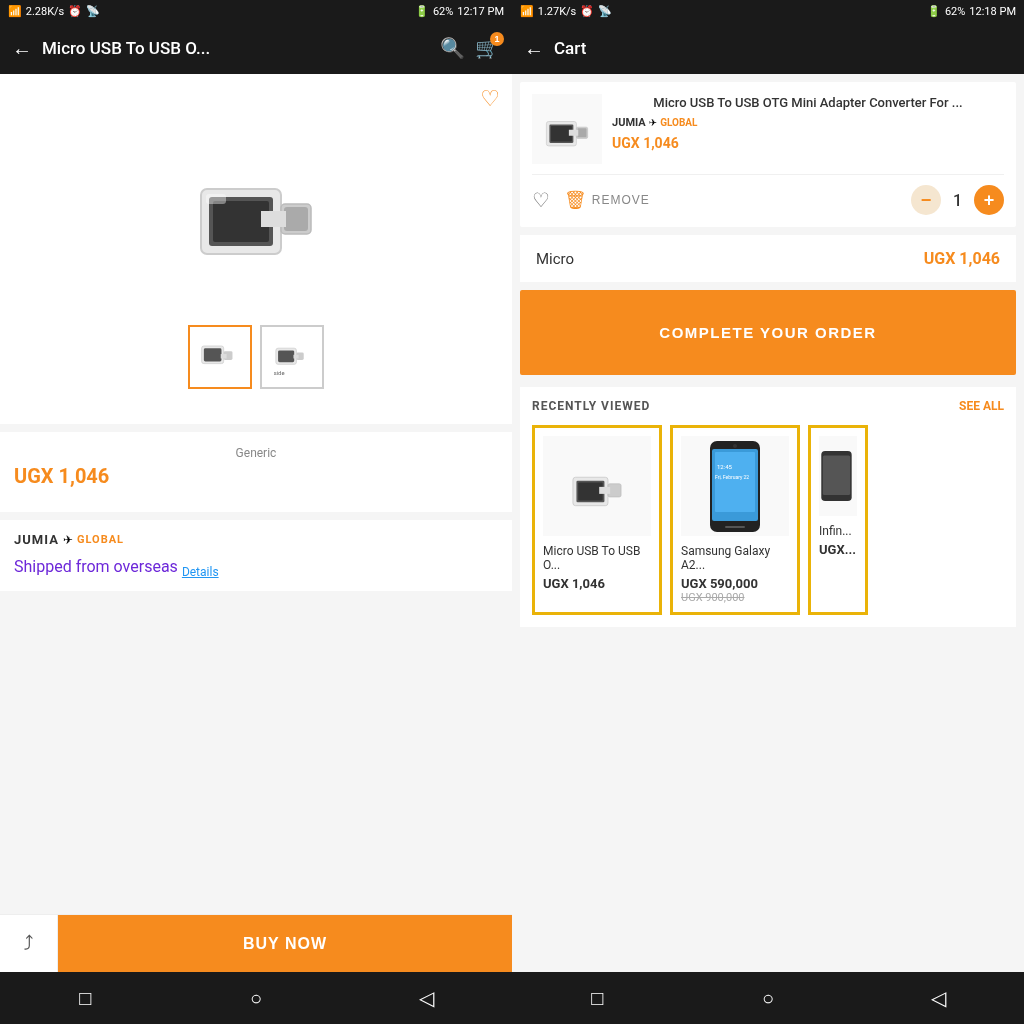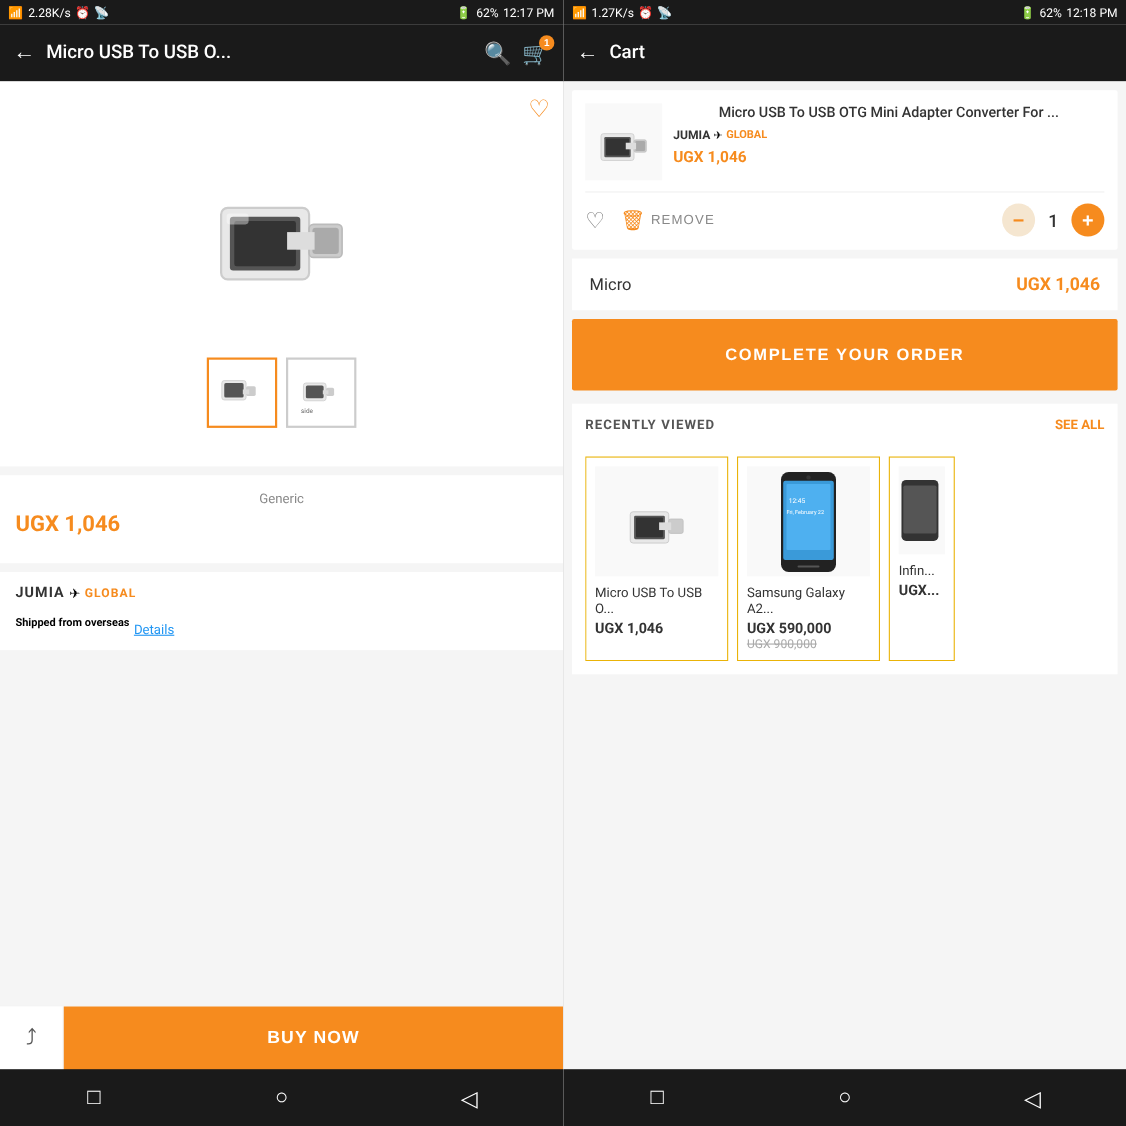--- a/index.html
+++ b/index.html
@@ -162,21 +162,21 @@
       gap: 6px;
     }
     .jumia-logo {
       display: flex;
       align-items: center;
       gap: 4px;
     }
     .jumia-text { font-size: 13px; font-weight: bold; color: #333; letter-spacing: 1px; }
     .jumia-global-text { font-size: 11px; color: #f68b1e; font-weight: bold; letter-spacing: 1px; }
     .plane-icon { font-size: 12px; }
-    .shipped-text { font-size: 10px; color: #000000; font-weight: bold; }
+    .shipped-text { font-size: 16px; color: #6d28d9; }
     .details-link { color: #2196F3; font-size: 12px; text-decoration: underline; cursor: pointer; margin-top: 12px; }
 
     .spacer { flex: 1; }
 
     
     .bottom-bar-left {
       background: #fff;
       display: flex;
       align-items: center;
       height: 58px;
@@ -314,21 +314,21 @@
     .complete-order-btn {
       margin: 0 8px 12px 8px;
       display: block;
       width: calc(100% - 16px);
       background: #f68b1e;
       color: #fff;
       font-size: 15px;
       font-weight: bold;
       letter-spacing: 1.5px;
       border: none;
-      padding: 24px;
+      padding: 34px;
       cursor: pointer;
       border-radius: 2px;
     }
 
     .recently-viewed-section {
       background: #fff;
       margin: 0 8px 8px 8px;
       padding: 12px;
     }
     .rv-header {
@@ -339,25 +339,24 @@
     }
     .rv-title { font-size: 12px; font-weight: bold; color: #555; letter-spacing: 1px; }
     .rv-see-all { font-size: 12px; color: #f68b1e; font-weight: bold; cursor: pointer; }
     .rv-items {
       display: flex;
       gap: 8px;
       overflow: hidden;
     }
     .rv-item {
       flex: 0 0 130px;
-      border: 1px solid #eab308;
+      border: 3px solid #eab308;
       background: #fff;
       padding: 8px;
       cursor: pointer;
-      margin-top: 10px;
     }
     .rv-item-image {
       width: 100%;
       height: 100px;
       display: flex;
       align-items: center;
       justify-content: center;
       background: #f9f9f9;
       margin-bottom: 8px;
     }

